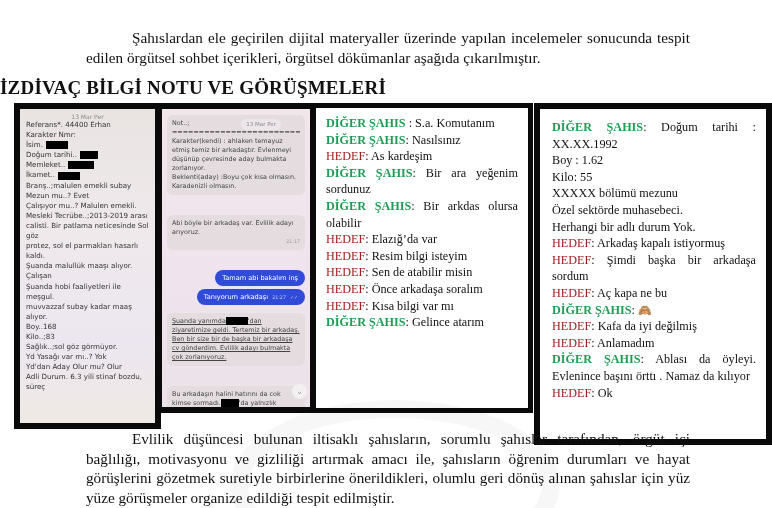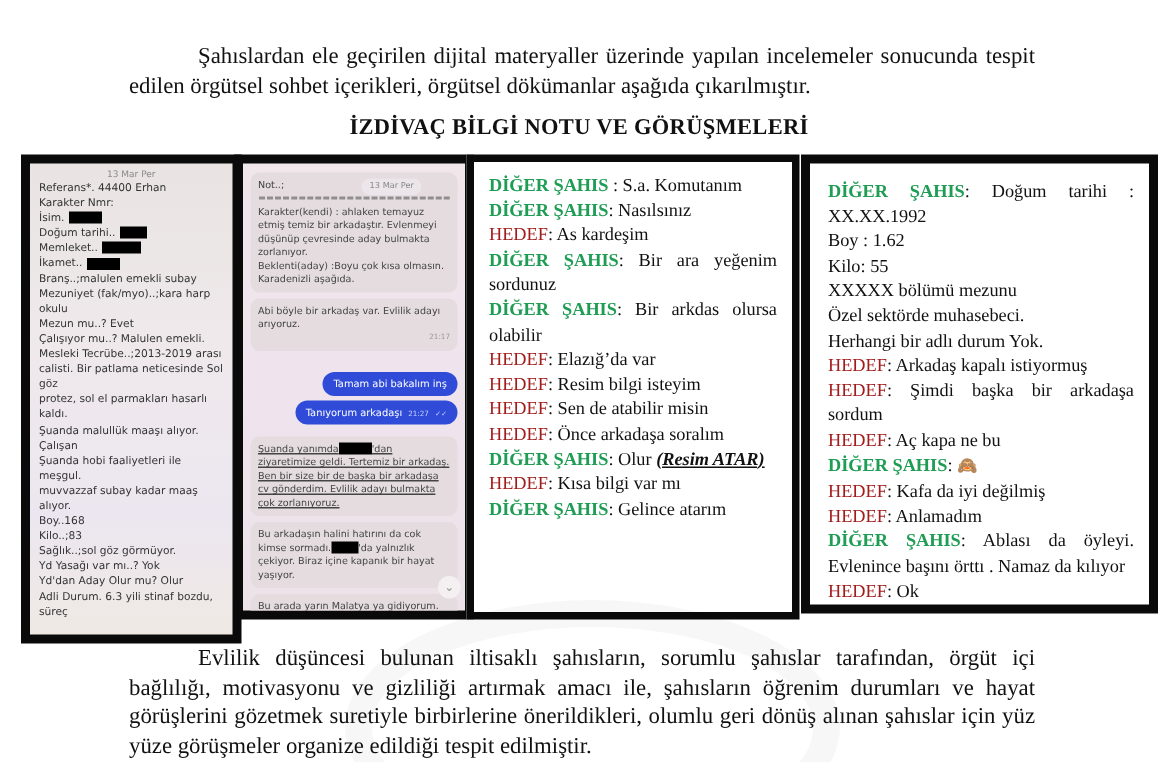--- a/index.html
+++ b/index.html
@@ -1,47 +1,47 @@
 <!DOCTYPE html>
 <html><head>
 <meta charset="utf-8">
 <style>
   * { box-sizing: border-box; margin: 0; padding: 0; }
   body { width: 772px; height: 508px; background: #ffffff; font-family: "Liberation Serif", serif; color: #111; overflow: hidden; position: relative; }
   .para { position: absolute; left: 86px; width: 604px; font-size: 15.2px; line-height: 19.5px; text-align: justify; }
   .para .indent { display: inline-block; width: 46px; }
   #intro { top: 28px; }
-  #heading { position: absolute; top: 77px; left: 0; width: 772px; text-align: center; font-weight: bold; font-size: 15px; letter-spacing: 0.2px; }
+  #heading { position: absolute; top: 77px; left: 0; width: 772px; font-weight: bold; font-size: 19px; letter-spacing: 0.2px; }
   #outro { top: 429px; }
 
   .strip { position: absolute; top: 103px; left: 14px; width: 758px; height: 310px; }
   .frame { position: absolute; background: #0a0a0a; }
   .phone-inner { position: absolute; left: 6px; top: 6px; right: 6px; bottom: 6px; overflow: hidden; font-family: "DejaVu Sans", sans-serif; }
 
   
   #phone1 { left: 0; top: 0; width: 147px; height: 326px; }
   #phone1 .phone-inner { background: linear-gradient(180deg, #e9e4e2 0%, #efe9ec 40%, #ece6f0 75%, #efe9e4 100%); }
   .p1-date { text-align: center; font-size: 6px; color: #8a8a8a; margin-top: 4px; }
   .p1-body { font-size: 7.1px; line-height: 10.1px; color: #333; padding: 0 4px 0 6px; }
   .redact { display: inline-block; background: #000; height: 8px; vertical-align: middle; }
 
   
   #phone2 { left: 142px; top: 0; width: 160px; height: 310px; }
   #phone2 .phone-inner { background: linear-gradient(180deg, #f1e6ea 0%, #efe4ee 50%, #ece2e8 100%); }
-  .bubble-in { background: #e4dcdf; border-radius: 6px; margin: 4px 5px; padding: 4px 5px; font-size: 6.4px; line-height: 9px; color: #444; position: relative; }
+  .bubble-in { background: #e4dcdf; border-radius: 6px; margin: 20px 5px; padding: 4px 5px; font-size: 6.4px; line-height: 9px; color: #444; position: relative; }
   .bubble-out { background: #2f4bd8; color: #fff; border-radius: 8px; font-size: 6.6px; padding: 4px 7px; margin: 3px 5px 3px auto; width: fit-content; text-align: center; }
   .ts { font-size: 4.8px; color: #999; text-align: right; }
   .ts-out { font-size: 4.8px; color: #c8d0ff; margin-left: 4px; }
   .datechip { position: absolute; right: 24px; top: 4px; font-size: 5.5px; color: #888; background: #ece6ea; padding: 1px 5px; border-radius: 6px; }
   .scroll-btn { position: absolute; right: 3px; bottom: 8px; width: 15px; height: 15px; border-radius: 50%; background: #f4f0f2; color: #999; font-size: 8px; text-align: center; line-height: 15px; }
 
   
   .panel { position: absolute; background: #fff; border: 5px solid #0a0a0a; font-size: 12.2px; line-height: 16.6px; text-align: justify; }
   #panel1 { left: 297px; top: 0; width: 222px; height: 310px; padding: 7px 10px; }
-  #panel2 { left: 520px; top: 0; width: 238px; height: 306px; padding: 10px 10px 6px 12px; border-width: 6px; }
+  #panel2 { left: 520px; top: 0; width: 238px; height: 342px; padding: 10px 10px 6px 12px; border-width: 6px; }
   .sp-other { color: #1f9d55; font-weight: bold; }
   .sp-target { color: #a31c1c; font-weight: normal; }
   .line { display: block; }
   .note { font-weight: bold; font-style: italic; text-decoration: underline; }
   .emoji { display: inline-block; font-size: 11px; }
 
   
   .wm { position: absolute; left: 230px; top: 400px; width: 330px; height: 170px; border-radius: 50%; border: 18px solid rgba(0,0,0,0.03); pointer-events: none; }
 </style>
 </head>
@@ -57,21 +57,20 @@
     <div class="phone-inner">
       <div class="p1-date">13 Mar Per</div>
       <div class="p1-body" id="p1-body">
           <div>Referans*. 44400 Erhan</div>
           <div>Karakter Nmr:</div>
           <div>İsim.<span class="redact" style="width: 22px; margin-left: 3px;"></span></div>
           <div>Doğum tarihi..<span class="redact" style="width: 18px; margin-left: 3px;"></span></div>
           <div>Memleket..<span class="redact" style="width: 26px; margin-left: 3px;"></span></div>
           <div>İkamet..<span class="redact" style="width: 22px; margin-left: 3px;"></span></div>
           <div>Branş..;malulen emekli subay</div>
-          <div>Mezuniyet (fak/myo)..;kara harp okulu</div>
           <div>Mezun mu..? Evet</div>
           <div>Çalışıyor mu..? Malulen emekli.</div>
           <div>Mesleki Tecrübe..;2013-2019 arası</div>
           <div>calisti. Bir patlama neticesinde Sol göz</div>
           <div>protez, sol el parmakları hasarlı kaldı.</div>
           <div>Şuanda malullük maaşı alıyor. Çalışan</div>
           <div>Şuanda hobi faaliyetleri ile meşgul.</div>
           <div>muvvazzaf subay kadar maaş alıyor.</div>
           <div>Boy..168</div>
           <div>Kilo..;83</div>
@@ -88,21 +87,21 @@
       <div class="bubble-in" style="margin-top:6px;">
         <span class="datechip">13 Mar Per</span>
         <div id="p2-msg1">
             <div>Not..;</div>
             <div>========================</div>
             <div>Karakter(kendi) : ahlaken temayuz</div>
             <div>etmiş temiz bir arkadaştır. Evlenmeyi</div>
             <div>düşünüp çevresinde aday bulmakta</div>
             <div>zorlanıyor.</div>
             <div>Beklenti(aday) :Boyu çok kısa olmasın.</div>
-            <div>Karadenizli aşağıda.</div>
+            <div>Karadenizli olmasın.</div>
           </div>
       </div>
       <div class="bubble-in">
         <div>Abi böyle bir arkadaş var. Evlilik adayı arıyoruz.</div>
         <div class="ts">21:17</div>
       </div>
       <div class="bubble-out" style="margin-top:14px;"><span>Tamam abi bakalım inş</span></div>
       <div class="bubble-out"><span>Tanıyorum arkadaşı</span><span class="ts-out">21:27</span><span class="ts-out">✓✓</span></div>
       <div class="bubble-in" style="margin-top:8px;text-decoration:underline;">
         <span>Şuanda yanımda</span><span class="redact" style="width:22px;"></span><span>'dan ziyaretimize geldi. Tertemiz bir arkadaş. Ben bir size bir de başka bir arkadaşa cv gönderdim. Evlilik adayı bulmakta çok zorlanıyoruz.</span>
@@ -122,21 +121,20 @@
   <div class="panel" id="panel1">
       <span class="line"><span class="sp-other" style="color: rgb(31, 157, 85);">DİĞER ŞAHIS</span><span> : S.a. Komutanım</span></span>
       <span class="line"><span class="sp-other" style="color: rgb(31, 157, 85);">DİĞER ŞAHIS</span><span>: Nasılsınız</span></span>
       <span class="line"><span class="sp-target" style="color: rgb(163, 28, 28);">HEDEF</span><span>: As kardeşim</span></span>
       <span class="line"><span class="sp-other" style="color: rgb(31, 157, 85);">DİĞER ŞAHIS</span><span>:  Bir ara yeğenim sordunuz</span></span>
       <span class="line"><span class="sp-other" style="color: rgb(31, 157, 85);">DİĞER ŞAHIS</span><span>:  Bir arkdas olursa olabilir</span></span>
       <span class="line"><span class="sp-target" style="color: rgb(163, 28, 28);">HEDEF</span><span>: Elazığ’da var</span></span>
       <span class="line"><span class="sp-target" style="color: rgb(163, 28, 28);">HEDEF</span><span>: Resim bilgi isteyim</span></span>
       <span class="line"><span class="sp-target" style="color: rgb(163, 28, 28);">HEDEF</span><span>: Sen de atabilir misin</span></span>
       <span class="line"><span class="sp-target" style="color: rgb(163, 28, 28);">HEDEF</span><span>: Önce arkadaşa soralım</span></span>
-      <span class="line"><span class="sp-other" style="color: rgb(31, 157, 85);">DİĞER ŞAHIS</span><span>: Olur </span><span class="note">(Resim ATAR)</span></span>
       <span class="line"><span class="sp-target" style="color: rgb(163, 28, 28);">HEDEF</span><span>: Kısa bilgi var mı</span></span>
       <span class="line"><span class="sp-other" style="color: rgb(31, 157, 85);">DİĞER ŞAHIS</span><span>: Gelince atarım</span></span>
     </div>
 
   <div class="panel" id="panel2">
       <span class="line"><span class="sp-other" style="color: rgb(31, 157, 85);">DİĞER ŞAHIS</span><span>:  Doğum tarihi : XX.XX.1992</span></span>
       <span class="line"><span>Boy : 1.62</span></span>
       <span class="line"><span>Kilo: 55</span></span>
       <span class="line"><span>XXXXX bölümü mezunu</span></span>
       <span class="line"><span>Özel sektörde muhasebeci.</span></span>

